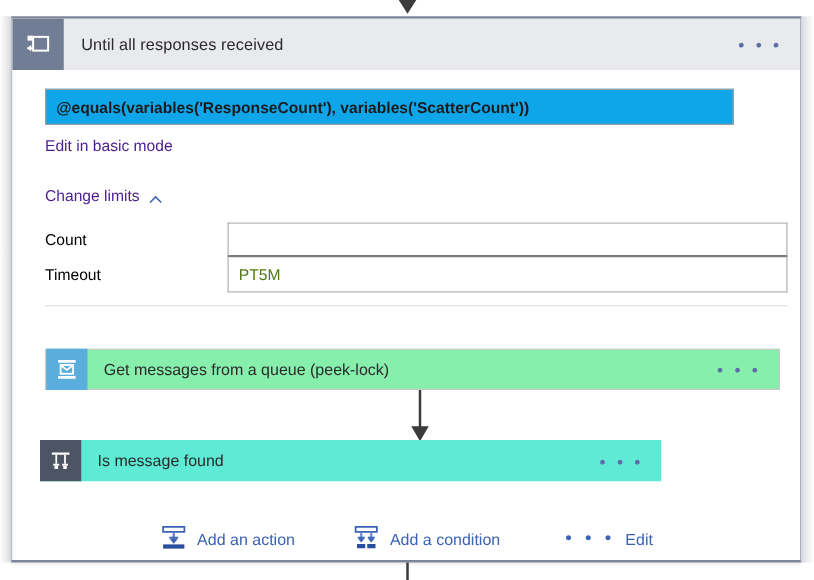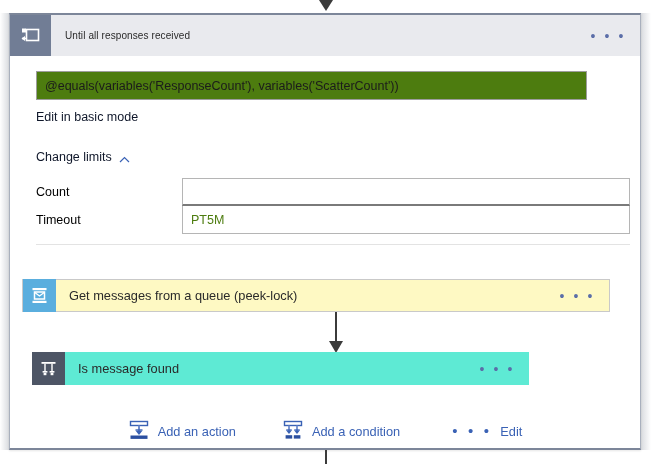--- a/index.html
+++ b/index.html
@@ -88,21 +88,21 @@
     width: 41px;
     height: 41px;
     background: #717d95;
     flex: 0 0 41px;
     display: flex;
     align-items: center;
     justify-content: center;
   }
   .scope-header .hdr-title {
     margin-left: 14px;
-    font-size: 10px;
+    font-size: 13px;
     color: #2a2a2a;
     letter-spacing: 0.1px;
   }
   .ellipsis-btn {
     margin-left: auto;
     margin-right: 14px;
     color: #5b6ea8;
     letter-spacing: 2.6px;
     font-size: 14px;
     line-height: 10px;
@@ -121,30 +121,31 @@
   }
 
   .expr-input {
     position: absolute;
     left: 26px;
     top: 15px;
     width: 551px;
     height: 29px;
     border: 1px solid #9d9d9d;
     box-sizing: border-box;
-    background: #4d7c0f;
+    background: #0ea5e9;
     font-family: "Liberation Sans", sans-serif;
     font-size: 12.5px;
     color: #1b1b1b;
     padding: 0 8px;
     outline: none;
+    font-weight: bold;
   }
 
   .link {
-    color: #0f172a;
+    color: #4c1d95;
     font-size: 12.5px;
     cursor: pointer;
     text-decoration: none;
   }
 
   .edit-basic {
     position: absolute;
     left: 26px;
     top: 54px;
   }
@@ -225,24 +226,24 @@
     align-items: center;
     justify-content: center;
   }
   .card .card-title {
     margin-left: 13px;
     font-size: 12.8px;
     color: #2a2a2a;
   }
 
   #card-queue {
-    left: 12px;
+    left: 26px;
     top: 223px;
     width: 588px;
-    background: #fef9c3;
+    background: #86efac;
     border: 1px solid #c9c9c9;
   }
   #card-queue .card-icon { background: #5aaede; }
 
   #card-cond {
     left: 22px;
     top: 296px;
     width: 497px;
     background: #5eead4;
     border: none;

